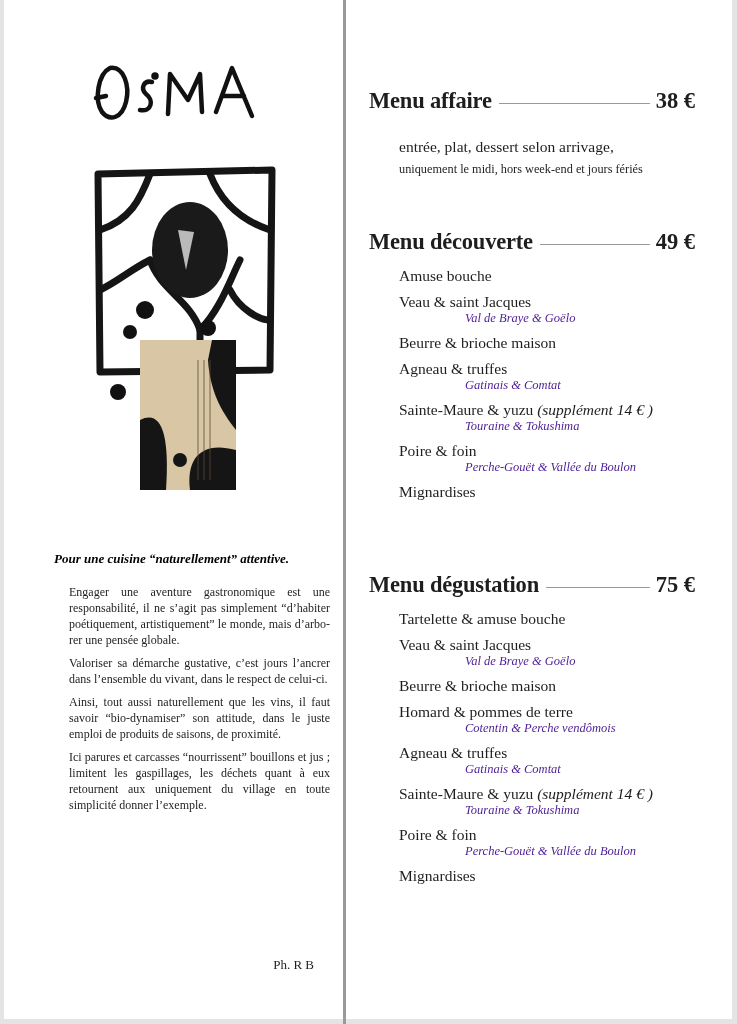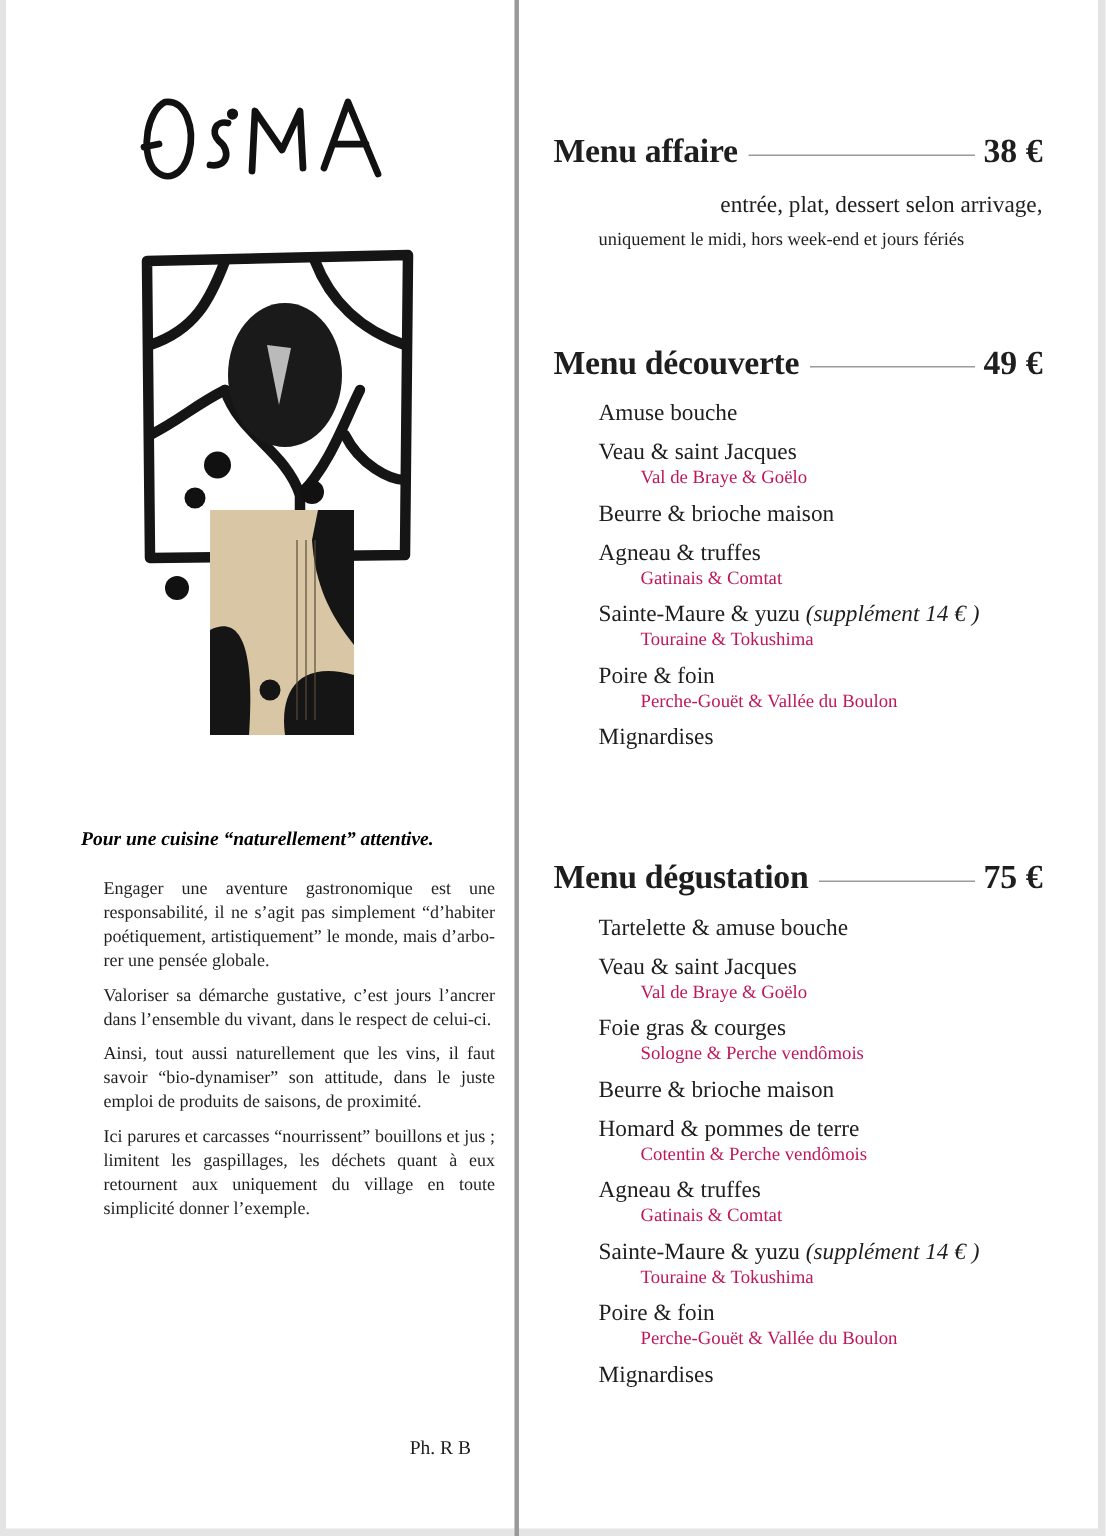--- a/index.html
+++ b/index.html
@@ -32,22 +32,22 @@
 
     .menu-block { position: absolute; left: 369px; width: 326px; }
     .menu-head { display: flex; align-items: baseline; height: 30px; }
     .menu-title { font-size: 22.5px; font-weight: bold; white-space: nowrap; letter-spacing: -0.2px; }
     .menu-line { flex: 1; border-bottom: 1.5px solid #9a9a9a; margin: 0 6px 0 7px; transform: translateY(-4px); }
     .menu-price { font-size: 22.5px; font-weight: bold; white-space: nowrap; }
     .items { margin-left: 30px; }
     .item { margin-top: 7px; }
     .item-name { font-size: 15.5px; line-height: 19px; }
     .item-name .supp { font-style: italic; }
-    .item-origin { font-size: 12.5px; color: #be185d; margin-left: 28px; line-height: 15px; }
-    .desc1 { font-size: 15.5px; margin-left: 30px; margin-top: 10px; text-align: right; }
+    .item-origin { font-style: italic; font-size: 12.5px; color: #4c1d95; margin-left: 66px; line-height: 15px; }
+    .desc1 { font-size: 15.5px; margin-left: 30px; margin-top: 20px; }
     .desc2 { font-size: 12.3px; margin-left: 30px; margin-top: 6px; font-family: Liberation Serif, serif; }
   </style>
 </head>
 <body>
 
 <div class="page-left"></div>
 <div class="fold"></div>
 <div class="page-right"></div>
 
 <svg class="logo" viewBox="0 0 190 80">
@@ -152,24 +152,20 @@
   </div>
   <div class="items">
     <div class="item">
         <div class="item-name">Tartelette &amp; amuse bouche</div>
       </div>
     <div class="item">
         <div class="item-name">Veau &amp; saint Jacques</div>
         <div class="item-origin">Val de Braye &amp; Goëlo</div>
       </div>
     <div class="item">
-        <div class="item-name">Foie gras &amp; courges</div>
-        <div class="item-origin">Sologne &amp; Perche vendômois</div>
-      </div>
-    <div class="item">
         <div class="item-name">Beurre &amp; brioche maison</div>
       </div>
     <div class="item">
         <div class="item-name">Homard &amp; pommes de terre</div>
         <div class="item-origin">Cotentin &amp; Perche vendômois</div>
       </div>
     <div class="item">
         <div class="item-name">Agneau &amp; truffes</div>
         <div class="item-origin">Gatinais &amp; Comtat</div>
       </div>

